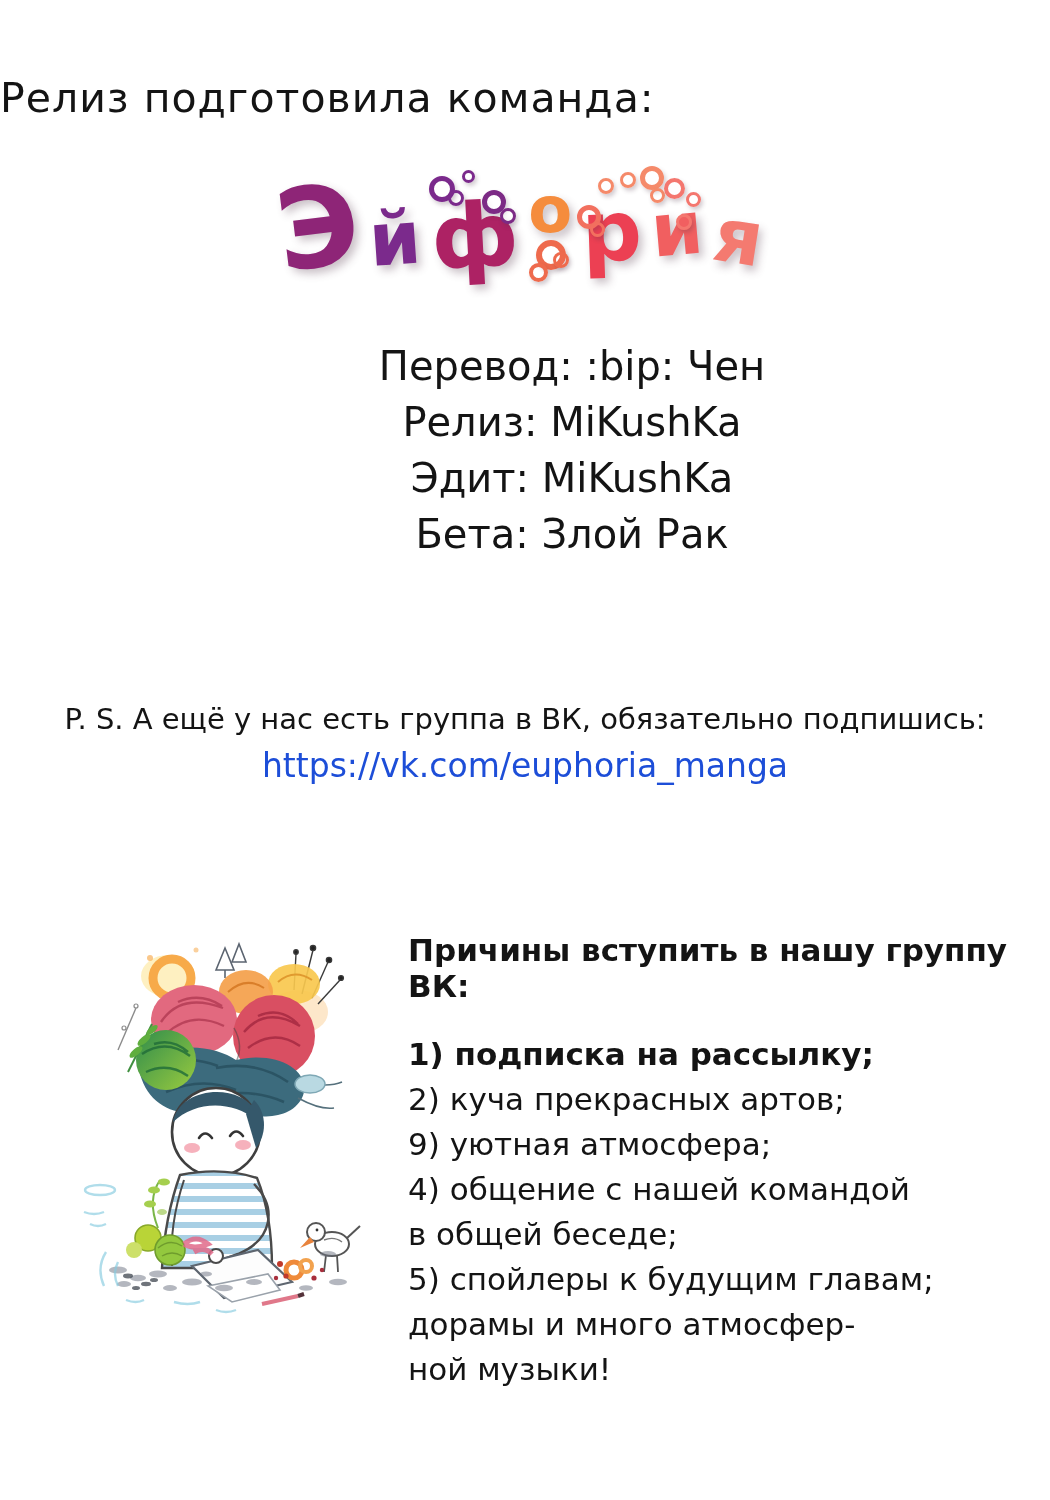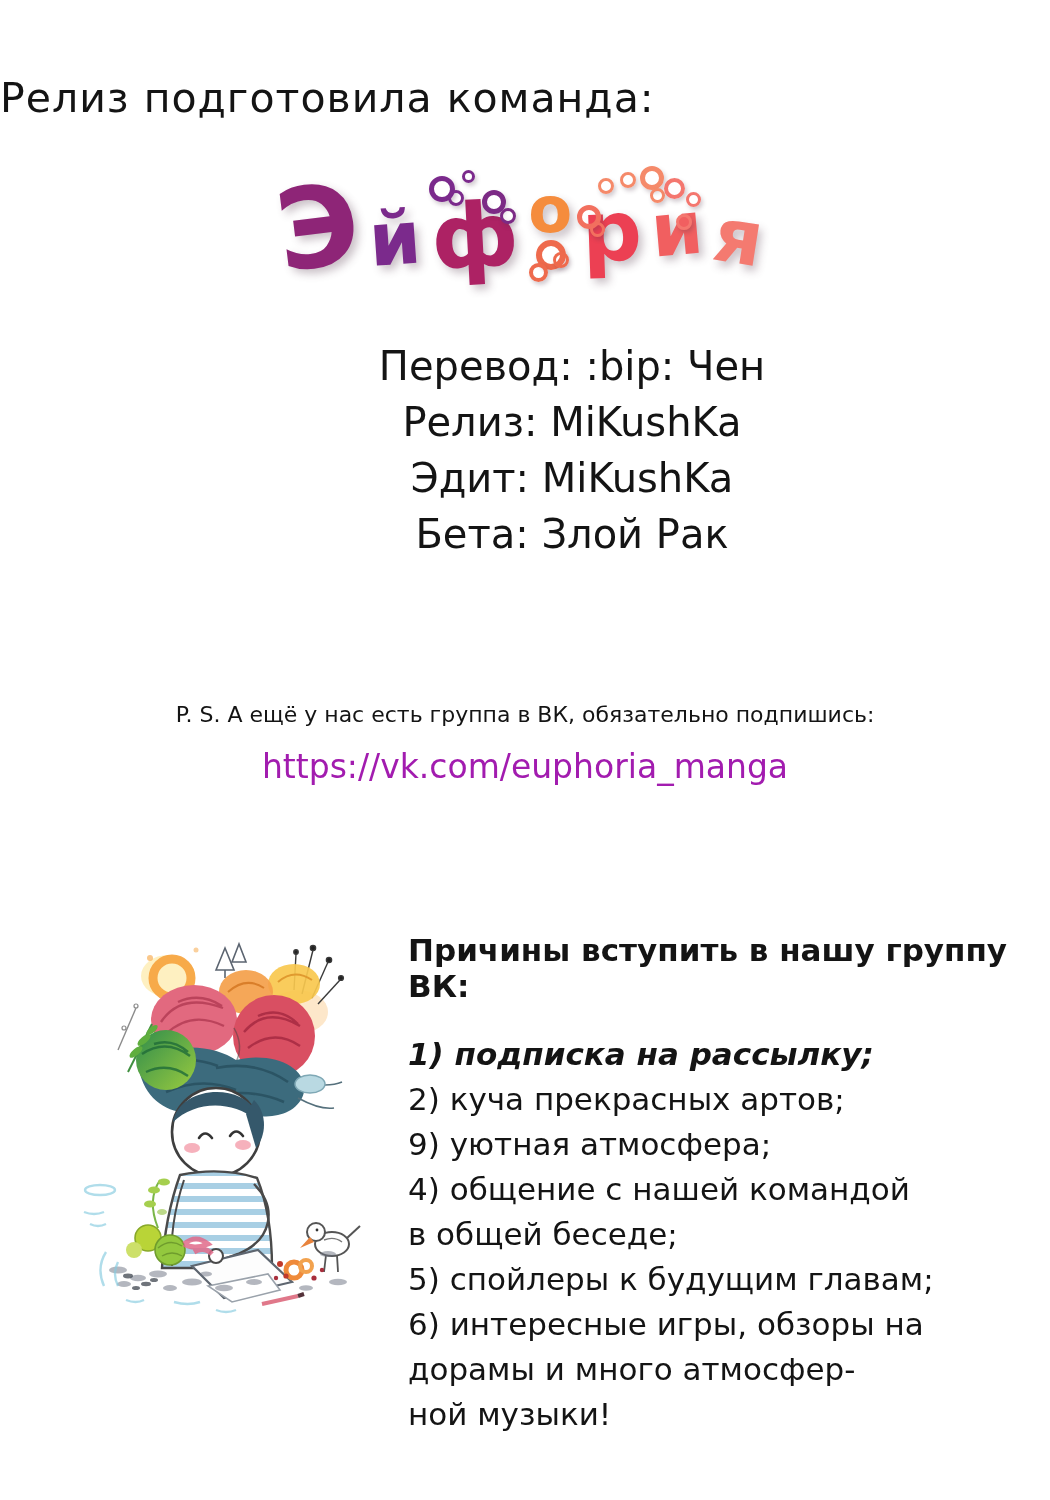--- a/index.html
+++ b/index.html
@@ -25,28 +25,28 @@
   .l6{font-size:76px;transform:rotate(9deg) translateY(-2px);}
   .bubble{position:absolute;border-radius:50%;background:transparent;
           box-shadow:2px 3px 4px rgba(80,50,70,.25);}
 
   
   .credits{position:absolute;top:338px;left:0;width:100%;text-align:center;
     font-size:40px;line-height:56px;padding-left:47px;}
 
   
   .ps{position:absolute;top:702px;left:0;width:100%;text-align:center;}
-  .ps-text{font-size:22px;}
-  .ps-link{font-size:33px;margin-top:20px;color:#a21caf;text-decoration:none;display:block;}
+  .ps-text{font-size:29px;}
+  .ps-link{font-size:33px;margin-top:10px;color:#1d4ed8;text-decoration:none;display:block;}
 
   
   .reasons{position:absolute;left:408px;top:888px;width:610px;margin-top:44px;}
   .reasons-heading{font-size:31px;font-weight:700;margin-bottom:28px;}
   .reason-line{font-size:31px;line-height:45px;font-weight:400;}
-  .reason-line.bold{font-weight:700;font-style:italic;}
+  .reason-line.bold{font-weight:700;}
 
   
   .illus{position:absolute;left:66px;top:932px;width:308px;height:400px;}
 </style>
 </head>
 <body>
 
 <div class="page">
 
   <div class="page-title">Релиз подготовила команда:</div>
@@ -88,21 +88,20 @@
 
   <div class="reasons">
     <div class="reasons-heading">Причины вступить в нашу группу ВК:</div>
     <div>
         <div class="reason-line bold">1) подписка на рассылку;</div>
         <div class="reason-line">2) куча прекрасных артов;</div>
         <div class="reason-line">9) уютная атмосфера;</div>
         <div class="reason-line">4) общение с нашей командой</div>
         <div class="reason-line">в общей беседе;</div>
         <div class="reason-line">5)  спойлеры к будущим главам;</div>
-        <div class="reason-line">6) интересные игры, обзоры на</div>
         <div class="reason-line">дорамы и много атмосфер-</div>
         <div class="reason-line">ной музыки!</div>
       </div>
   </div>
 
   <svg class="illus" viewBox="0 0 308 400">
     <defs>
       <linearGradient id="gr" x1="0" y1="0" x2="1" y2="1">
         <stop offset="0" stop-color="#2f8c4c"></stop>
           <stop offset="1" stop-color="#9acb3f"></stop>

